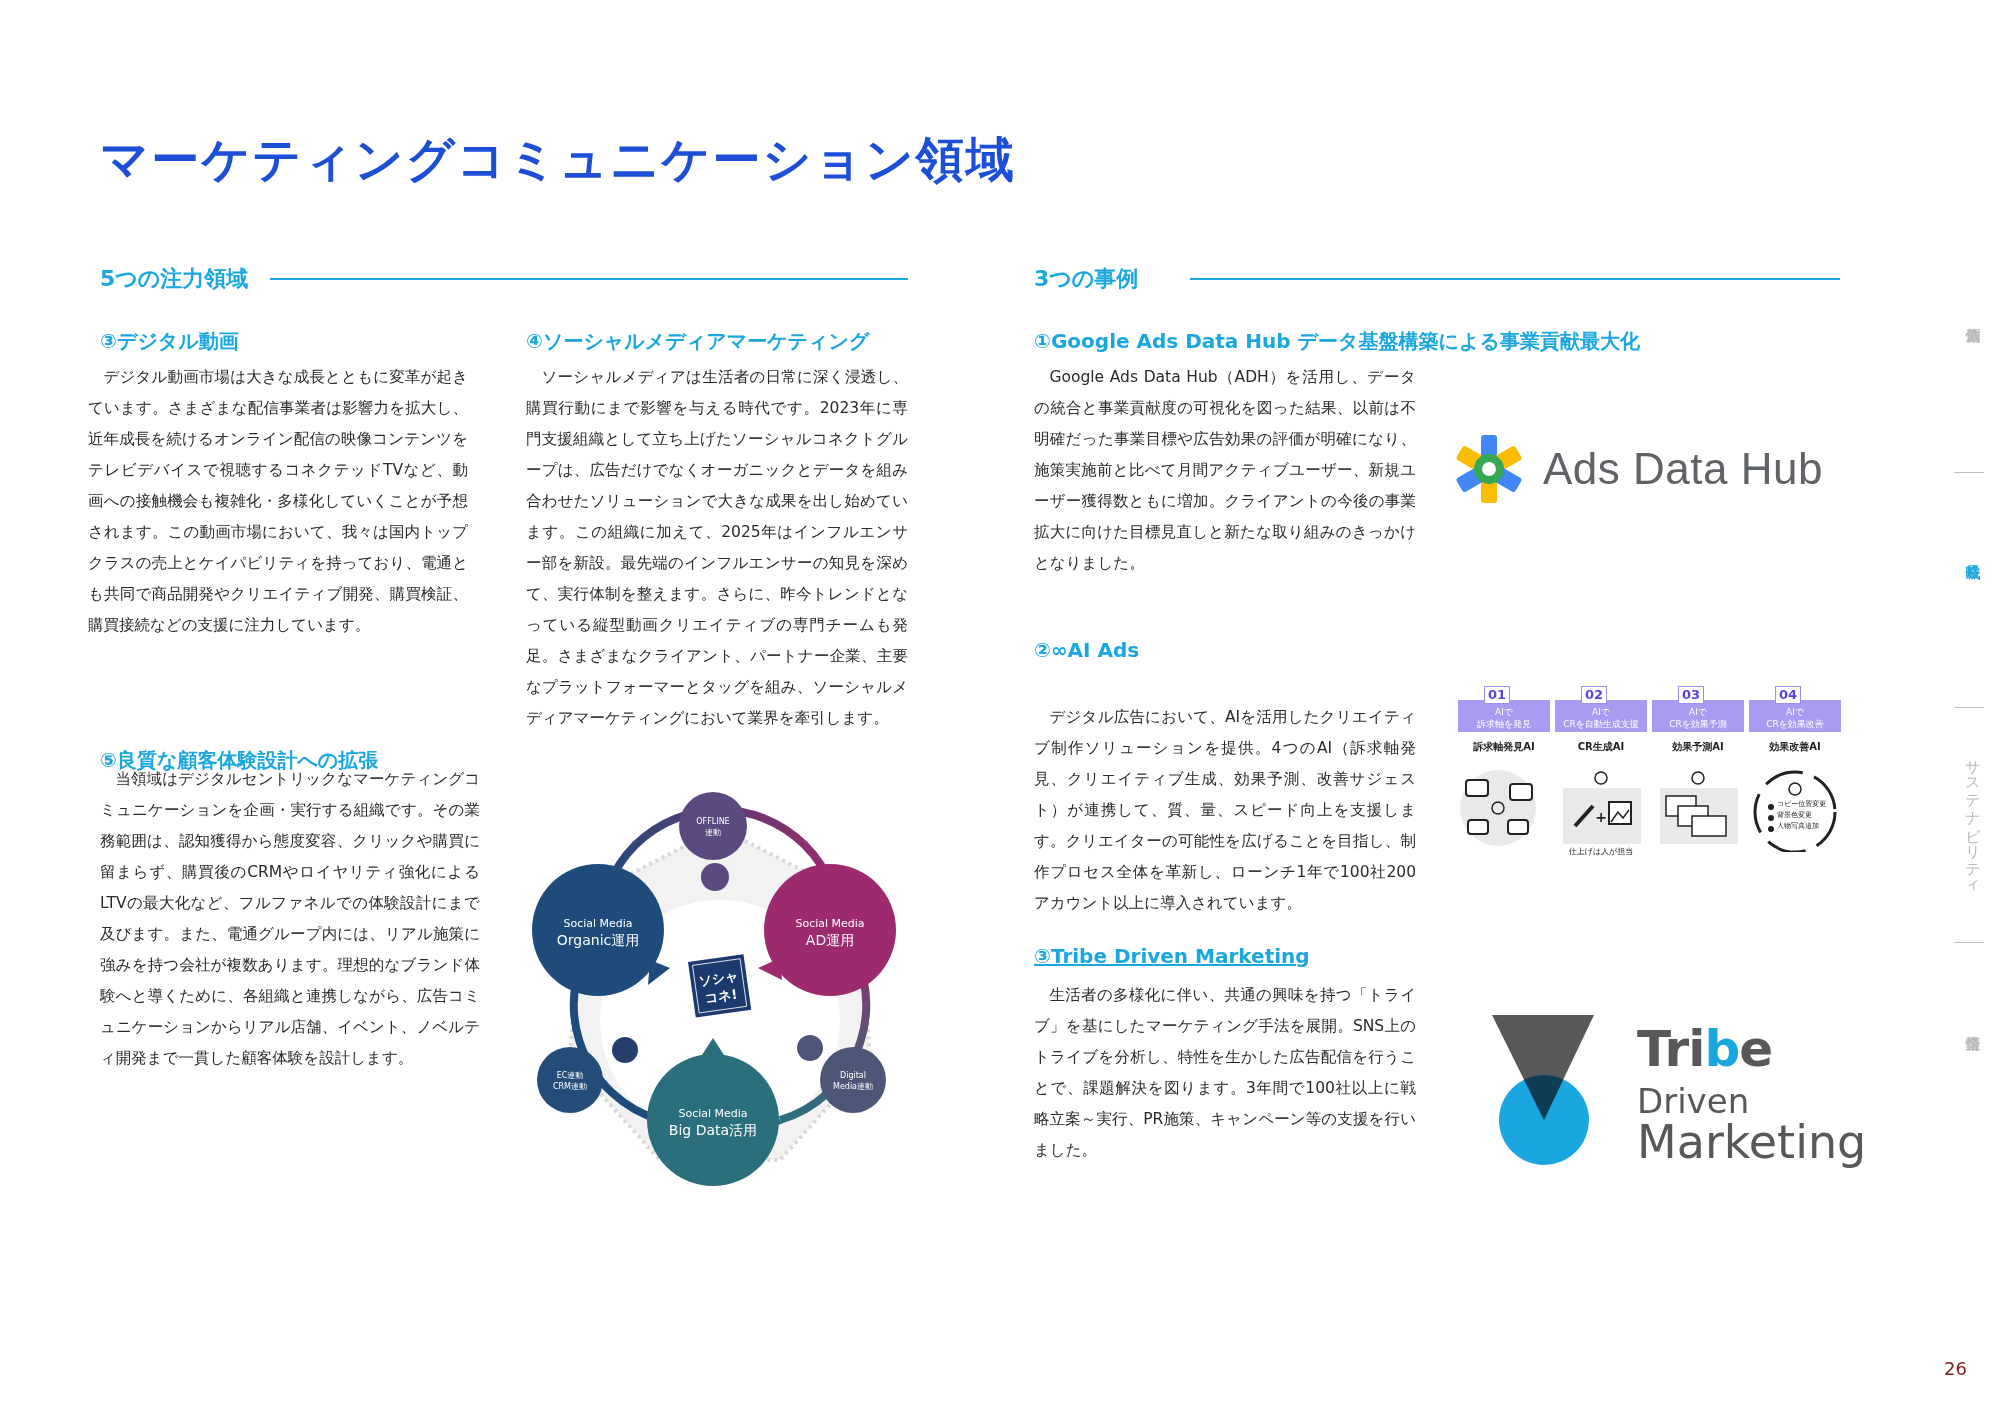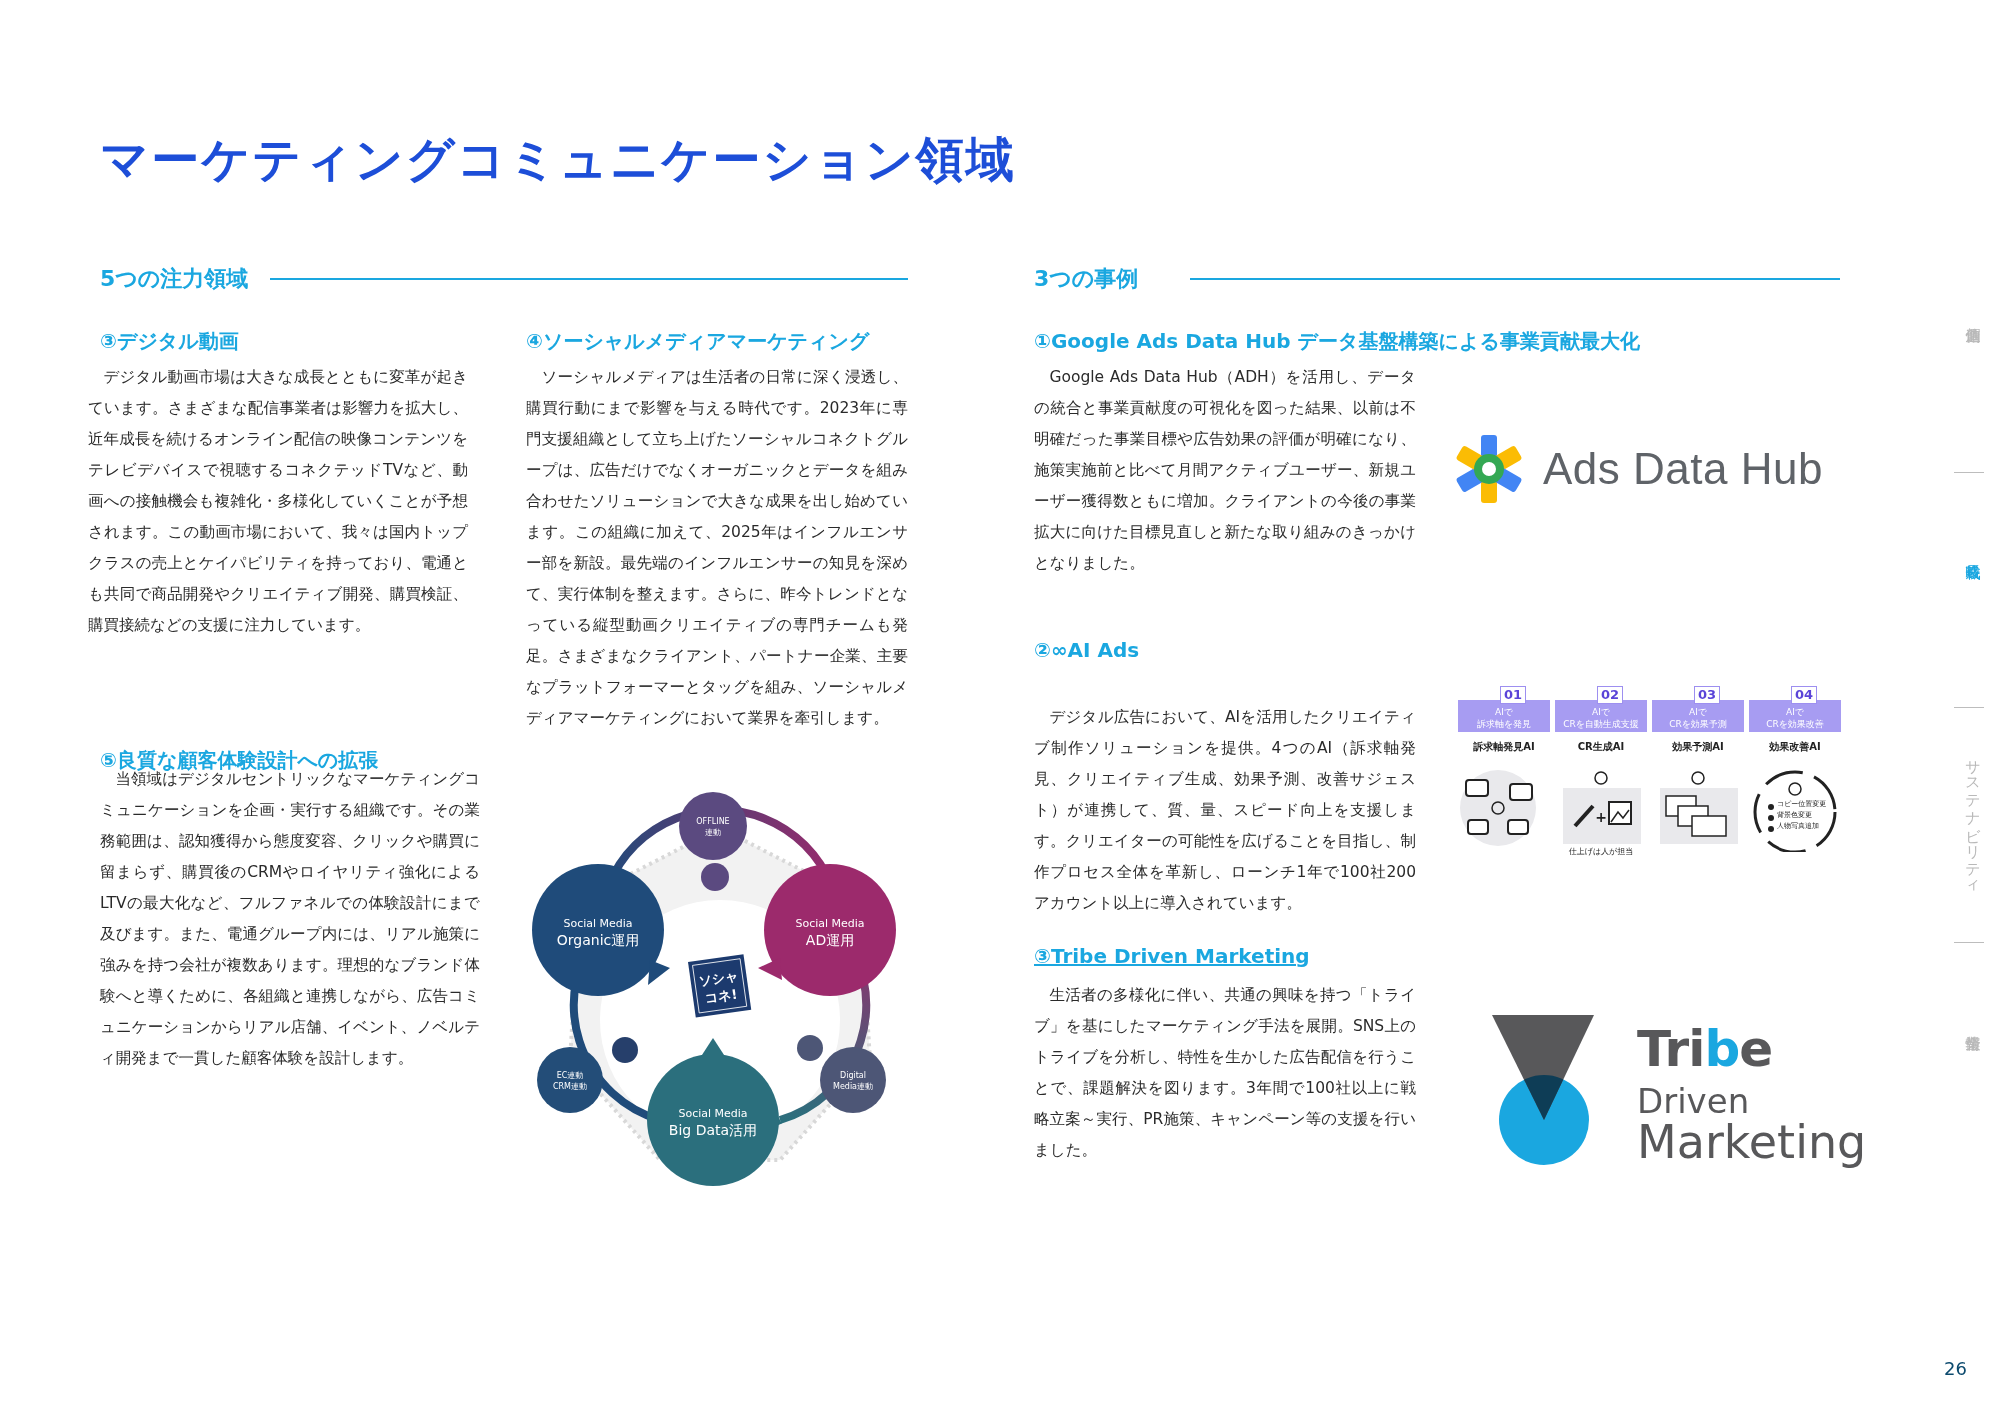--- a/index.html
+++ b/index.html
@@ -21,41 +21,41 @@
   .diagram { position: absolute; left: 530px; top: 790px; width: 380px; height: 410px; }
   .diagram svg { width: 100%; height: 100%; }
 
   
   .adh-logo { position: absolute; left: 1455px; top: 433px; display: flex; align-items: center; }
   .adh-logo .text { font-size: 44px; color: #5f6368; margin-left: 20px; font-family: "Liberation Sans", sans-serif; letter-spacing: 0.5px; white-space: nowrap; }
 
   
   .ai-fig { position: absolute; left: 1458px; top: 686px; width: 400px; height: 180px; }
   .ai-col { position: absolute; top: 0; width: 92px; text-align: center; }
-  .ai-num { position: absolute; left: 26px; top: 0; width: 26px; height: 18px; background: #fff; border: 1.5px solid #9d8ff0; color: #5a44d8; font-size: 13px; font-weight: bold; line-height: 15px; text-align: center; z-index: 2; margin-left: 16px; }
+  .ai-num { position: absolute; left: 26px; top: 0; width: 26px; height: 18px; background: #fff; border: 1.5px solid #9d8ff0; color: #5a44d8; font-size: 13px; font-weight: bold; line-height: 15px; text-align: center; z-index: 2; }
   .ai-band { position: absolute; left: 0; top: 14px; width: 92px; height: 32px; background: #a79cf2; color: #fff; font-size: 9px; line-height: 12px; padding-top: 6px; text-align: center; }
   .ai-name { position: absolute; left: 0; top: 54px; width: 92px; font-size: 10px; font-weight: bold; color: #222; text-align: center; white-space: nowrap; }
   .ai-icon { position: absolute; left: 0; top: 82px; width: 92px; height: 80px; }
   .ai-caption { position: absolute; left: 0; top: 160px; width: 92px; font-size: 8px; color: #222; text-align: center; }
 
   
   .tribe-logo { position: absolute; left: 1482px; top: 1010px; width: 340px; height: 160px; }
   .tribe-text { position: absolute; left: 155px; top: 14px; color: #58585a; font-family: "DejaVu Sans", sans-serif; }
   .tribe-text .t1 { font-size: 50px; line-height: 50px; font-weight: bold; letter-spacing: -1px; }
   .tribe-text .t1 .b { color: #1aa7e0; }
   .tribe-text .t2 { font-size: 34px; line-height: 42px; margin-top: 6px; }
   .tribe-text .t3 { font-size: 46px; line-height: 40px; text-align: right; }
 
   
   .side-nav { position: absolute; left: 1940px; top: 0; width: 60px; height: 1415px; }
   .side-item { position: absolute; left: 18px; width: 24px; font-size: 15px; line-height: 19px; color: #b9b9b9; text-align: center; writing-mode: vertical-rl; }
   .side-item.active { color: #1aa7e0; }
   .side-rule { position: absolute; left: 14px; width: 30px; height: 1px; background: #bdbdbd; }
 
-  .page-number { position: absolute; left: 1944px; top: 1358px; font-size: 18px; color: #0c4a6e; }
+  .page-number { position: absolute; left: 1944px; top: 1358px; font-size: 18px; color: #7f1d1d; }
 </style>
 </head>
 <body>
 
 <div class="page-title">マーケティングコミュニケーション領域</div>
 
 <div class="section-head" style="left:100px; top:264px; width:808px;">
   <span class="label">5つの注力領域</span>
   <span class="rule"></span>
 </div>

